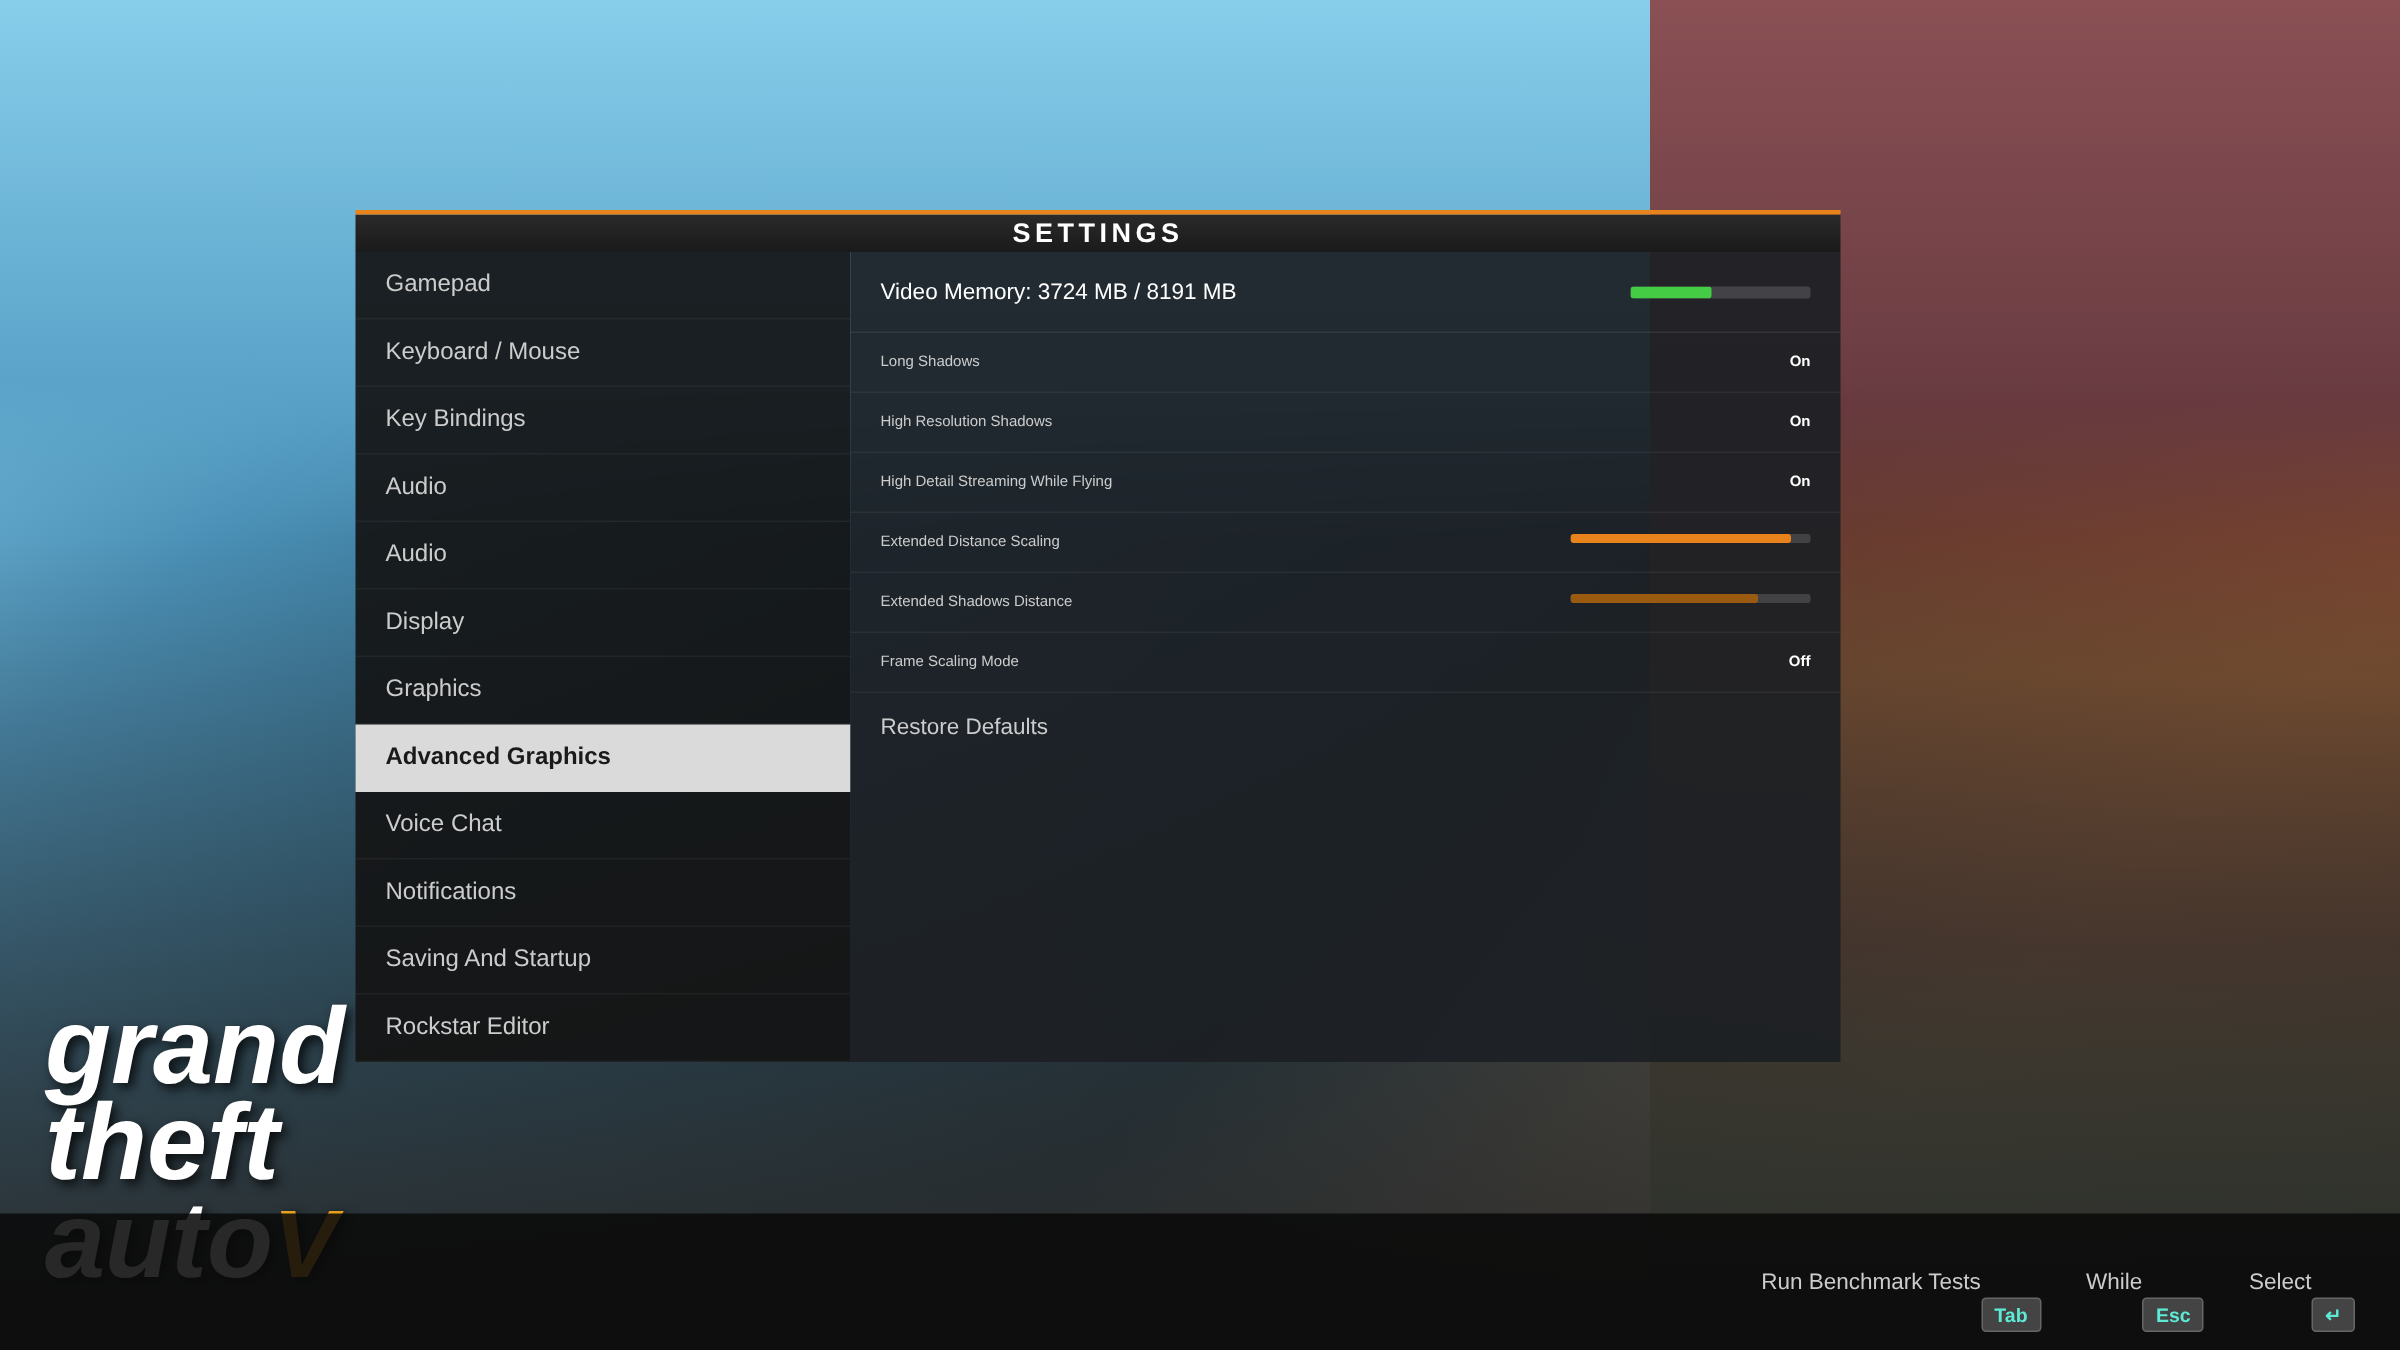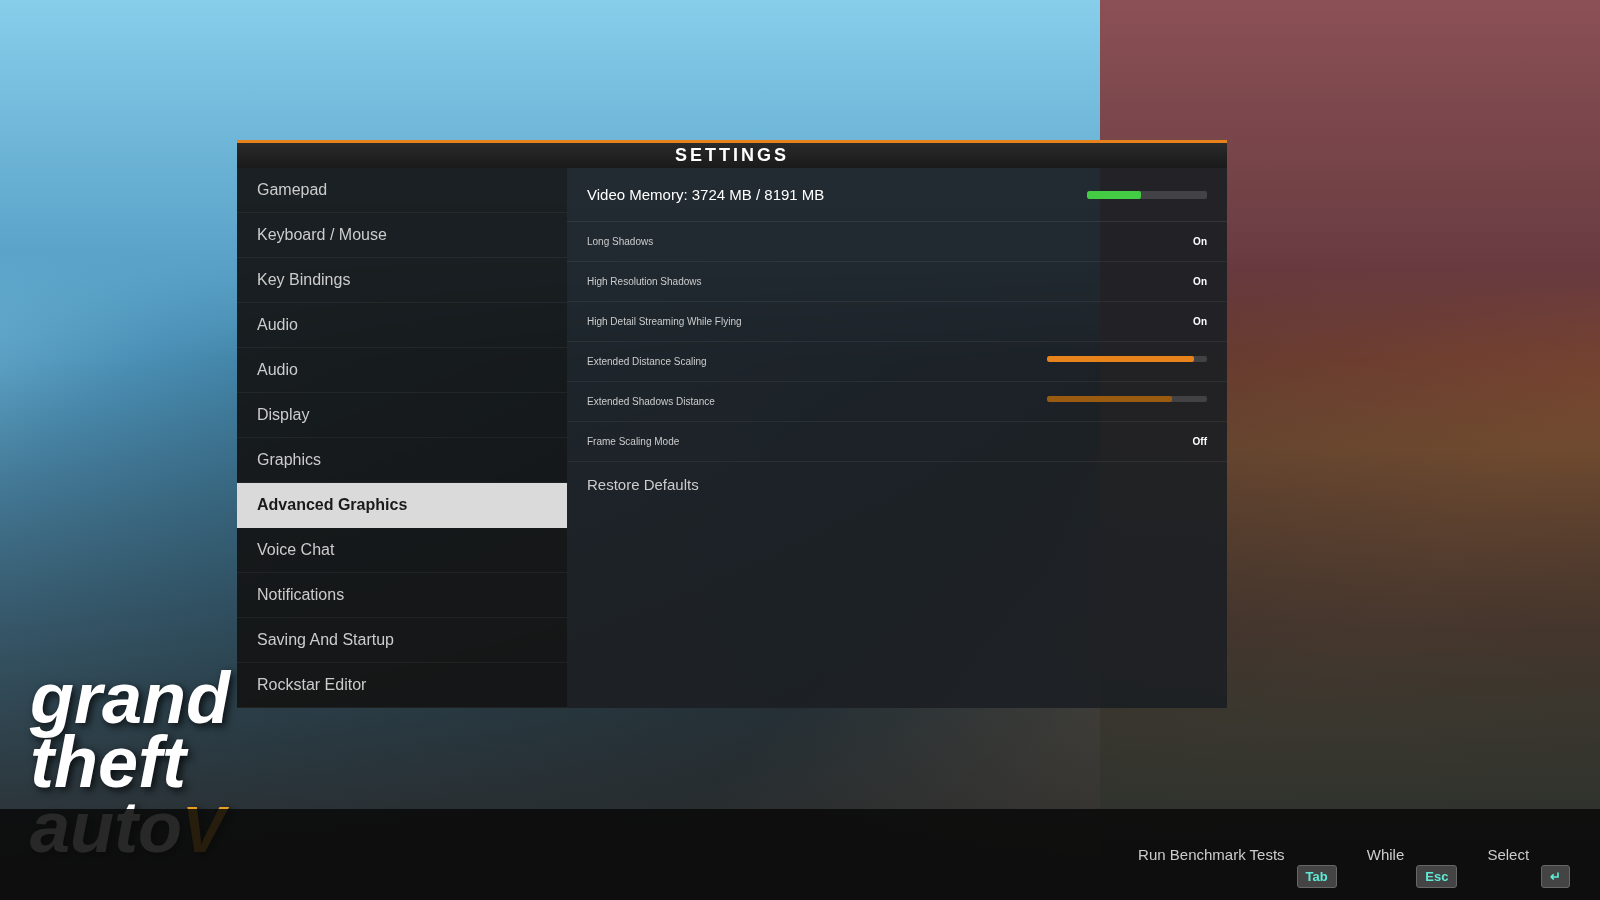--- a/index.html
+++ b/index.html
@@ -214,21 +214,21 @@
       display: flex;
       align-items: center;
       justify-content: flex-end;
       gap: 30px;
       z-index: 30;
     }
 
     .bottom-btn {
       display: flex;
       align-items: center;
-      gap: 12px;
+      gap: 0;
       color: #cccccc;
       font-size: 15px;
     }
 
     .key-badge {
       background: #444;
       border: 1px solid #666;
       color: #5eead4;
       padding: 3px 8px;
       font-size: 13px;

